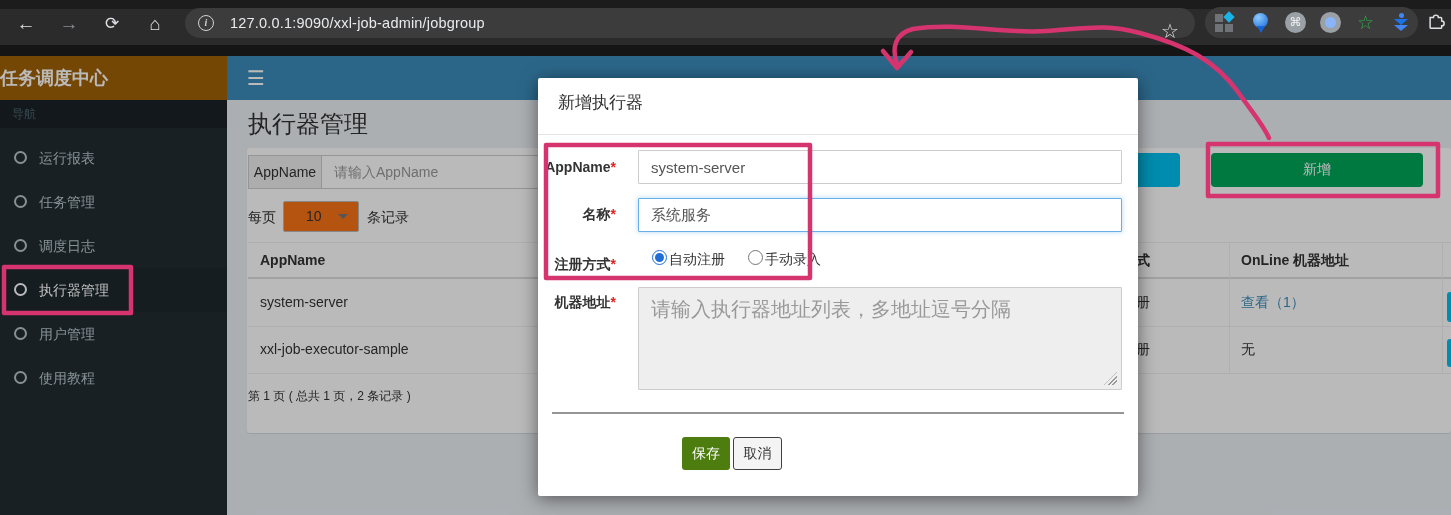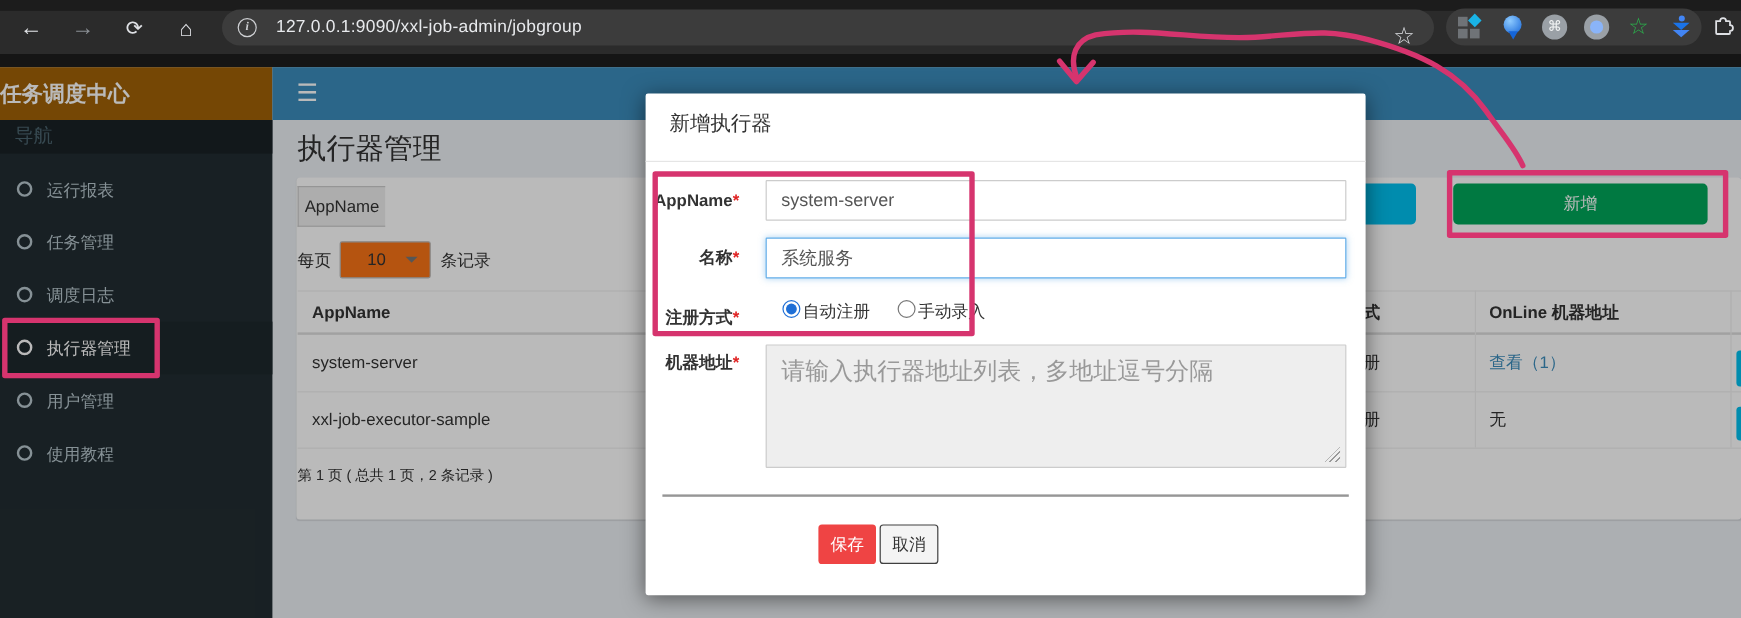--- a/index.html
+++ b/index.html
@@ -53,21 +53,21 @@
 
   
   .page-gapstrip { position:absolute; left:0; top:45px; width:1451px; height:11px; background:#1d1d1d; }
   .logo { position:absolute; left:0; top:56px; width:227px; height:44px; background:#a16207; color:#fff;
           font-size:18px; font-weight:bold; text-align:left; line-height:44px; }
   .topnav { position:absolute; left:227px; top:56px; width:1224px; height:44px; background:#3c8dbc; }
   .hamburger { position:absolute; left:14px; top:0; color:#fff; font-size:20px; line-height:44px; width:30px; text-align:center; }
 
   .sidebar { position:absolute; left:0; top:100px; width:227px; height:415px; background:#222d32; }
   .nav-label { position:absolute; left:0; top:0; width:227px; height:28px; background:#1a2226; color:#4b646f;
-               font-size:16px; line-height:28px; padding-left:12px; }
+               font-size:12px; line-height:28px; padding-left:12px; }
   .menu-item { position:absolute; left:0; width:227px; height:44px; color:#b8c7ce; font-size:14px; }
   .menu-item.active { background:#1e282c; color:#fff; }
   .menu-item .ring { position:absolute; left:14px; top:15px; width:13px; height:13px; border-radius:50%; border:2px solid; }
   .menu-item .lbl { position:absolute; left:39px; top:0; line-height:44px; }
   .r-aqua{border-color:#00c0ef;} .r-yellow{border-color:#f39c12;} .r-green{border-color:#00a65a;}
   .r-red{border-color:#dd4b39;} .r-purple{border-color:#605ca8;} .r-gray{border-color:#d2d6de;}
 
   
   .page-title { position:absolute; left:248px; top:108px; font-size:24px; font-weight:500; color:#333; }
   .box { position:absolute; left:247px; top:148px; width:1204px; height:285px; background:#fff; border-radius:3px;
@@ -117,21 +117,21 @@
                           border-radius:50%; background:#1f6fd6; }
   .radio-lbl { position:absolute; top:0; font-size:14px; color:#333; line-height:19px; }
   .f-textarea { position:absolute; left:100px; top:209px; width:484px; height:103px; background:#eee;
                 border:1px solid #ccc; border-radius:1px; padding:8px 12px; font-size:20px; color:#555;
                 font-family:inherit; resize:none; }
   .f-textarea::placeholder { color:#999; }
   .grip { position:absolute; left:566px; top:294px; width:13px; height:13px;
           background:repeating-linear-gradient(135deg, transparent 0 2px, #999 2px 3.2px);
           clip-path:polygon(100% 0, 100% 100%, 0 100%); }
   .modal-hr2 { position:absolute; left:14px; top:334px; width:572px; height:2px; background:#969696; }
-  .btn-save { position:absolute; left:144px; top:359px; width:48px; height:33px; background:#ef4444; border:none;
+  .btn-save { position:absolute; left:144px; top:359px; width:48px; height:33px; background:#4d7c0f; border:none;
               border-radius:3px; color:#fff; font-size:14px; font-family:inherit;text-align:center; }
   .btn-cancel { position:absolute; left:195px; top:359px; width:49px; height:33px; background:#f4f4f4;
                 border:1px solid #404040; border-radius:3px; color:#333; font-size:14px; font-family:inherit; }
 
   
   .annotations { position:absolute; left:0; top:0; width:1451px; height:515px; z-index:50; pointer-events:none; }
 </style>
 </head>
 <body>
 
@@ -208,20 +208,21 @@
     <div class="menu-item" style="top:256px;">
       <span class="ring r-gray"></span>
       <span class="lbl">使用教程</span>
     </div>
   </div>
 
   <div class="page-title">执行器管理</div>
   <div class="box"></div>
 
   <div class="filter-addon">AppName</div>
+  <input class="filter-input" placeholder="请输入AppName" style="">
 
   <span class="perpage-label">每页</span>
   <div class="perpage-select">
     <span class="val">10</span>
     <span class="caret"></span>
   </div>
   <span class="perpage-suffix">条记录</span>
 
   <button class="btn-search"></button>
   <button class="btn-add">新增</button>

